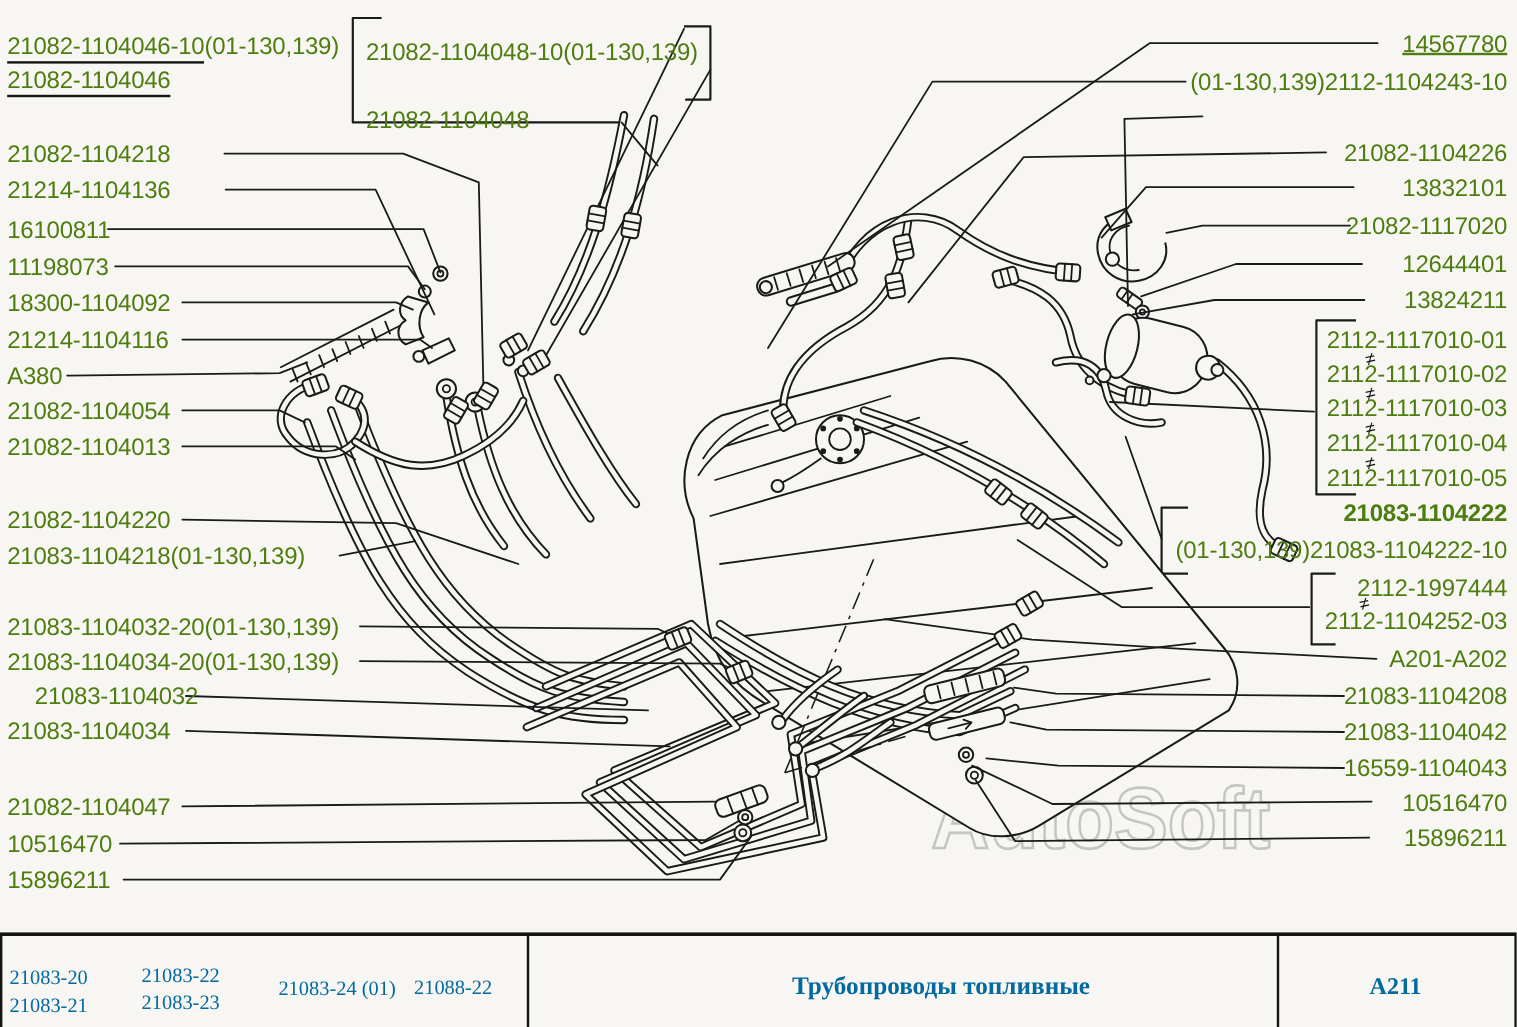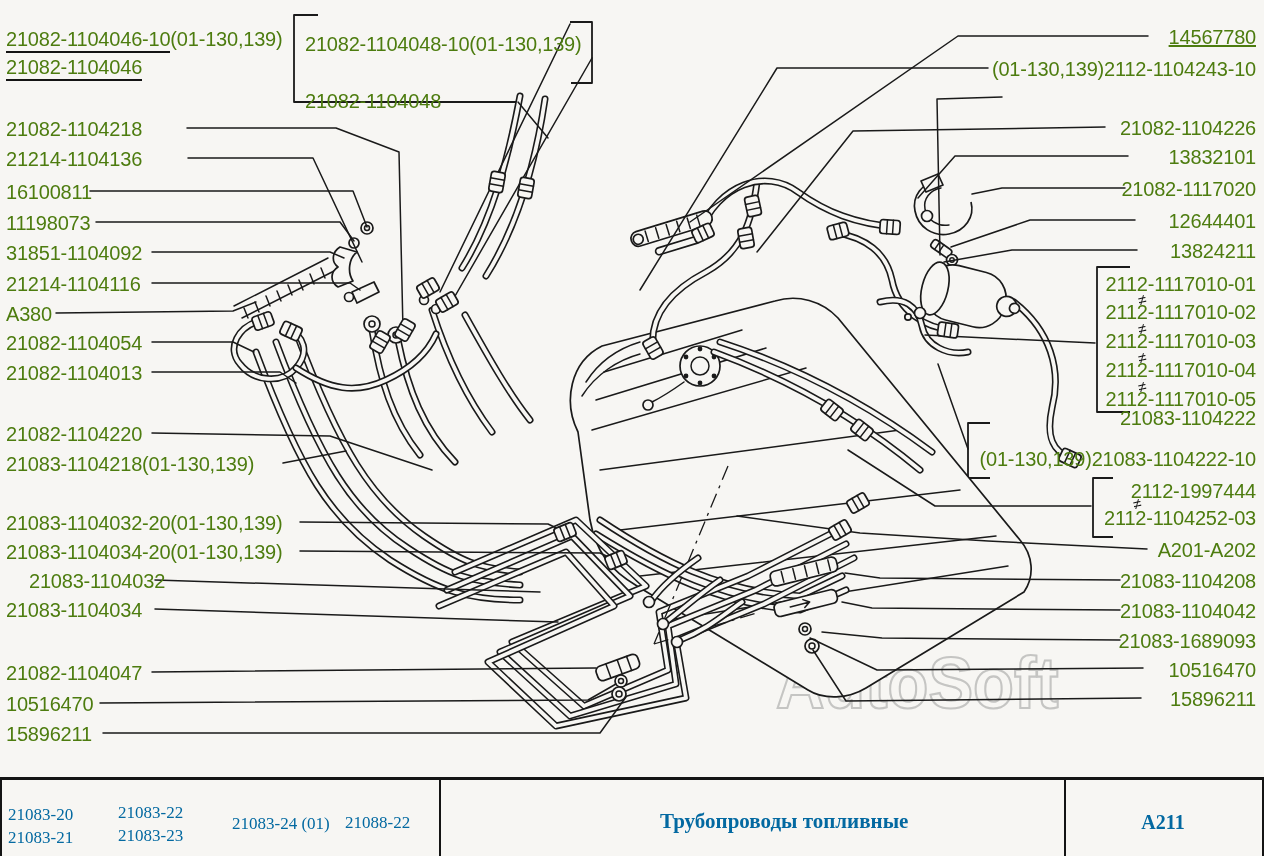--- a/index.html
+++ b/index.html
@@ -341,21 +341,21 @@
       </g>
   </svg>
 
   <div id="labels">
       <div class="lbl" style="left: 6px; top: 29px;"><span class="u">21082-1104046-10</span><span>(01-130,139)</span></div>
       <div class="lbl" style="left: 6px; top: 57px;"><span class="u">21082-1104046</span></div>
       <div class="lbl" style="left: 6px; top: 119px;"><span>21082-1104218</span></div>
       <div class="lbl" style="left: 6px; top: 149px;"><span>21214-1104136</span></div>
       <div class="lbl" style="left: 6px; top: 182px;"><span>16100811</span></div>
       <div class="lbl" style="left: 6px; top: 213px;"><span>11198073</span></div>
-      <div class="lbl" style="left: 6px; top: 243px;"><span>31851-1104092</span></div>
+      <div class="lbl" style="left: 6px; top: 243px;"><span>18300-1104092</span></div>
       <div class="lbl" style="left: 6px; top: 274px;"><span>21214-1104116</span></div>
       <div class="lbl" style="left: 6px; top: 304px;"><span>A380</span></div>
       <div class="lbl" style="left: 6px; top: 333px;"><span>21082-1104054</span></div>
       <div class="lbl" style="left: 6px; top: 363px;"><span>21082-1104013</span></div>
       <div class="lbl" style="left: 6px; top: 424px;"><span>21082-1104220</span></div>
       <div class="lbl" style="left: 6px; top: 454px;"><span>21083-1104218(01-130,139)</span></div>
       <div class="lbl" style="left: 6px; top: 513px;"><span>21083-1104032-20(01-130,139)</span></div>
       <div class="lbl" style="left: 6px; top: 542px;"><span>21083-1104034-20(01-130,139)</span></div>
       <div class="lbl" style="left: 6px; top: 571px; margin-left: 23px;"><span>21083-1104032</span></div>
       <div class="lbl" style="left: 6px; top: 600px;"><span>21083-1104034</span></div>
@@ -367,28 +367,28 @@
       <div class="lbl right" style="right: 8px; top: 118px;">21082-1104226</div>
       <div class="lbl right" style="right: 8px; top: 147px;">13832101</div>
       <div class="lbl right" style="right: 8px; top: 179px;">21082-1117020</div>
       <div class="lbl right" style="right: 8px; top: 211px;">12644401</div>
       <div class="lbl right" style="right: 8px; top: 241px;">13824211</div>
       <div class="lbl right" style="right: 8px; top: 274px;">2112-1117010-01</div>
       <div class="lbl right" style="right: 8px; top: 302px;">2112-1117010-02</div>
       <div class="lbl right" style="right: 8px; top: 331px;">2112-1117010-03</div>
       <div class="lbl right" style="right: 8px; top: 360px;">2112-1117010-04</div>
       <div class="lbl right" style="right: 8px; top: 389px;">2112-1117010-05</div>
-      <div class="lbl right" style="right: 8px; top: 408px;">21083-1104222</div>
+      <div class="lbl right" style="right: 8px; top: 418px; font-weight: bold;">21083-1104222</div>
       <div class="lbl right" style="right: 8px; top: 449px;">(01-130,139)21083-1104222-10</div>
       <div class="lbl right" style="right: 8px; top: 481px;">2112-1997444</div>
       <div class="lbl right" style="right: 8px; top: 508px;">2112-1104252-03</div>
       <div class="lbl right" style="right: 8px; top: 540px;">A201-A202</div>
       <div class="lbl right" style="right: 8px; top: 571px;">21083-1104208</div>
       <div class="lbl right" style="right: 8px; top: 601px;">21083-1104042</div>
-      <div class="lbl right" style="right: 8px; top: 631px;">21083-1689093</div>
+      <div class="lbl right" style="right: 8px; top: 631px;">16559-1104043</div>
       <div class="lbl right" style="right: 8px; top: 660px;">10516470</div>
       <div class="lbl right" style="right: 8px; top: 689px;">15896211</div>
       <div class="lbl" style="left: 305px; top: 34px;">21082-1104048-10(01-130,139)</div>
       <div class="lbl" style="left: 305px; top: 63px; margin-top: 28px;">21082-1104048</div>
       <span class="ne" style="left: 1138px; top: 291px; position: absolute;">≠</span>
       <span class="ne" style="left: 1138px; top: 320px; position: absolute;">≠</span>
       <span class="ne" style="left: 1138px; top: 349px; position: absolute;">≠</span>
       <span class="ne" style="left: 1138px; top: 378px; position: absolute;">≠</span>
       <span class="ne" style="left: 1133px; top: 495px; position: absolute;">≠</span>
     </div>

